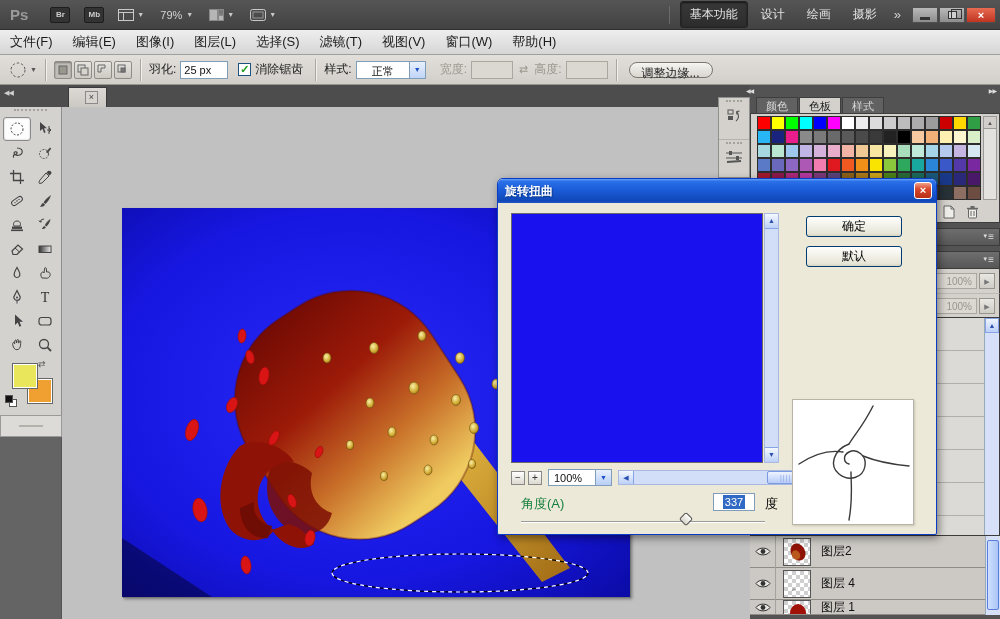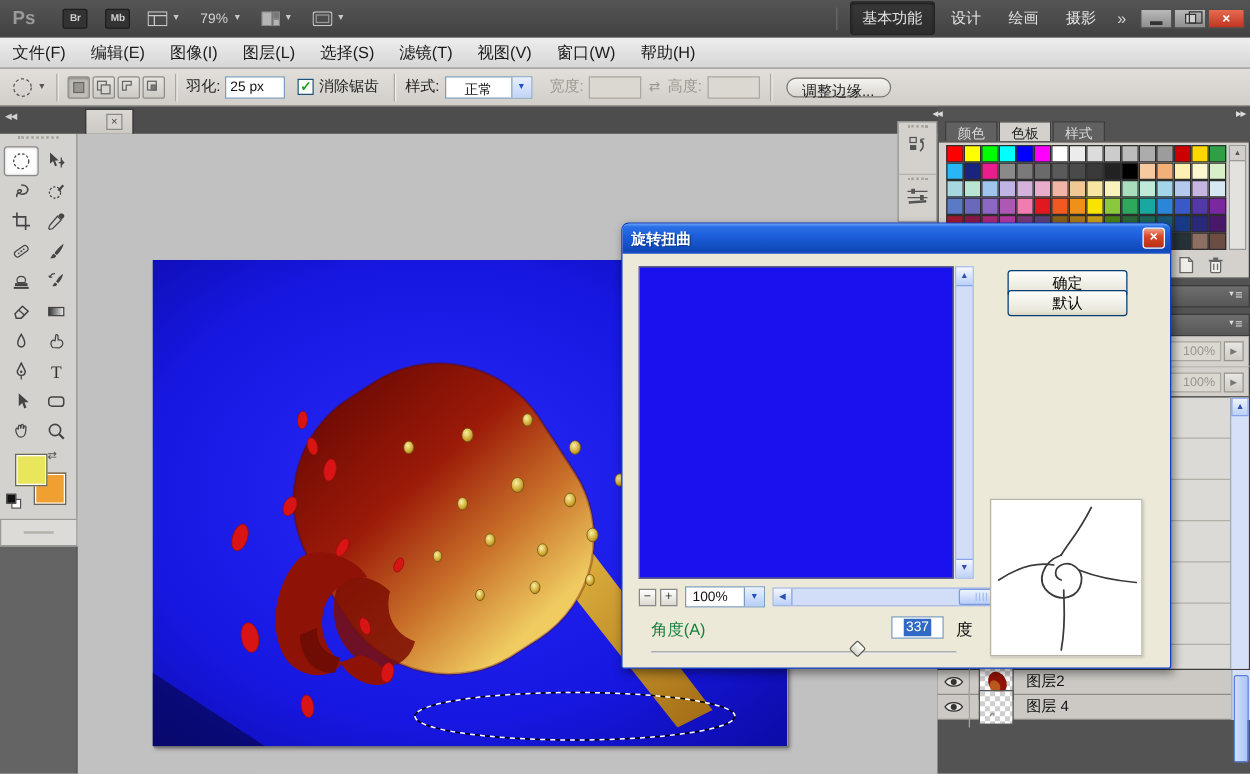--- a/index.html
+++ b/index.html
@@ -113,21 +113,21 @@
   .prop-row + .prop-row { border-top:1px solid #bdbab4; }
   .prop-field { position:absolute; right:22px; top:4px; width:46px; height:16px; background:#dbd8d2; border:1px solid #aaa79f;
     font-size:10px; color:#98958d; text-align:right; padding:2px 4px; }
   .prop-arrow { position:absolute; right:4px; top:4px; width:16px; height:16px; background:linear-gradient(#e9e7e2,#cfccc6);
     border:1px solid #97948c; color:#777; font-size:7px; text-align:center; line-height:15px; }
   .layer-list { position:relative; background:#dcdad6; border:1px solid #3c3c3c; height:219px; overflow:hidden; }
   .ghost-row { height:33px; border-bottom:1px solid #b2afa9; }
   .list-scroll { position:absolute; right:0; top:0; width:15px; height:219px; background:#d6e0f8; border-left:1px solid #9ab; }
   .list-scroll .up { height:15px; background:linear-gradient(#eef3fe,#bcd0f8); border:1px solid #86a4e6; color:#2c50b0; font-size:7px; text-align:center; line-height:14px; }
   .layers-visible { background:#ccc9c4; }
-  .layer-row { height:20px; border-bottom:1px solid #8f8c86; display:flex; align-items:center; position:relative; }
+  .layer-row { height:32px; border-bottom:1px solid #8f8c86; display:flex; align-items:center; position:relative; }
   .eye-box { width:26px; height:32px; border-right:1px solid #a5a29c; display:flex; align-items:center; justify-content:center; }
   .thumb { width:28px; height:28px; margin-left:7px; border:1px solid #555; background:
       repeating-conic-gradient(#ffffff 0% 25%, #cfcfcf 0% 50%); background-size:8px 8px; position:relative; overflow:hidden; }
   .layer-name { margin-left:10px; font-size:12px; color:#111; }
   .layers-scroll { position:absolute; right:0; top:0; width:15px; height:100%; background:#d6e0f8; border-left:1px solid #9ab; }
   .layers-thumbtrack { position:absolute; right:1px; top:4px; width:12px; height:70px; background:linear-gradient(90deg,#cfdffc,#aac4f6); border:1px solid #5a7edc; border-radius:2px; }
 
   
   .icon-strip { position:absolute; left:718px; top:97px; width:32px; height:81px; background:#d4d1cc; border:1px solid #8f8f8f; z-index:5; }
   .strip-cell { height:40px; border-bottom:1px solid #b5b2ac; position:relative; }
@@ -710,20 +710,32 @@
           <svg width="16" height="11" viewBox="0 0 16 11">
             <path d="M1,5.5 C4,1 12,1 15,5.5 C12,10 4,10 1,5.5 Z" fill="#e8e6e0" stroke="#333"></path>
             <circle cx="8" cy="5.5" r="2.4" fill="#333"></circle>
           </svg>
         </span>
       <span class="thumb"><svg width="28" height="28" viewBox="0 0 28 28">
             <path d="M8,20 q2,-4 3,-1" stroke="#8a8a8a" fill="none"></path>
           </svg></span>
       <span class="layer-name">图层 4</span>
     </div>
+    <div class="layer-row" style="height:15px; overflow:hidden;">
+      <span class="eye-box" style="height:15px;">
+          <svg width="16" height="11" viewBox="0 0 16 11">
+            <path d="M1,5.5 C4,1 12,1 15,5.5 C12,10 4,10 1,5.5 Z" fill="#e8e6e0" stroke="#333"></path>
+            <circle cx="8" cy="5.5" r="2.4" fill="#333"></circle>
+          </svg>
+        </span>
+      <span class="thumb" style="margin-top:13px;"><svg width="28" height="28" viewBox="0 0 28 28">
+            <ellipse cx="14" cy="12" rx="8" ry="9" fill="#a01208"></ellipse>
+          </svg></span>
+      <span class="layer-name">图层 1</span>
+    </div>
     <div class="layers-scroll">
         <div class="layers-thumbtrack"></div>
       </div>
   </div>
 </div>
 
 <div class="dialog">
   <div class="dlg-title">
     <span class="txt">旋转扭曲</span>
     <span class="dlg-close">×</span>
@@ -747,21 +759,21 @@
     </span>
   </div>
   <div class="angle-row">
     <span class="angle-label">角度(A)</span>
     <span class="angle-box"><span class="sel">337</span></span>
     <span class="deg-label">度</span>
   </div>
   <div class="slider-track"></div>
   <div class="slider-thumb"></div>
   <div class="dlg-btn" style="top:37px">确定</div>
-  <div class="dlg-btn" style="top:53px">默认</div>
+  <div class="dlg-btn" style="top:67px">默认</div>
   <div class="swirl-box">
     <svg width="122" height="126" viewBox="0 0 122 126">
       <g fill="none" stroke="#3a3a3a" stroke-width="1.4" stroke-linecap="round">
         <path d="M80,6 C70,26 62,34 56,44"></path>
         <path d="M6,64 C24,52 38,50 50,52"></path>
         <path d="M116,66 C94,64 80,60 70,56"></path>
         <path d="M56,120 C60,98 58,84 58,72"></path>
         <path d="M56,44 C40,50 36,66 46,74 C56,82 70,78 72,66 C74,56 64,48 56,52 C50,55 50,62 56,64"></path>
       </g>
     </svg>

